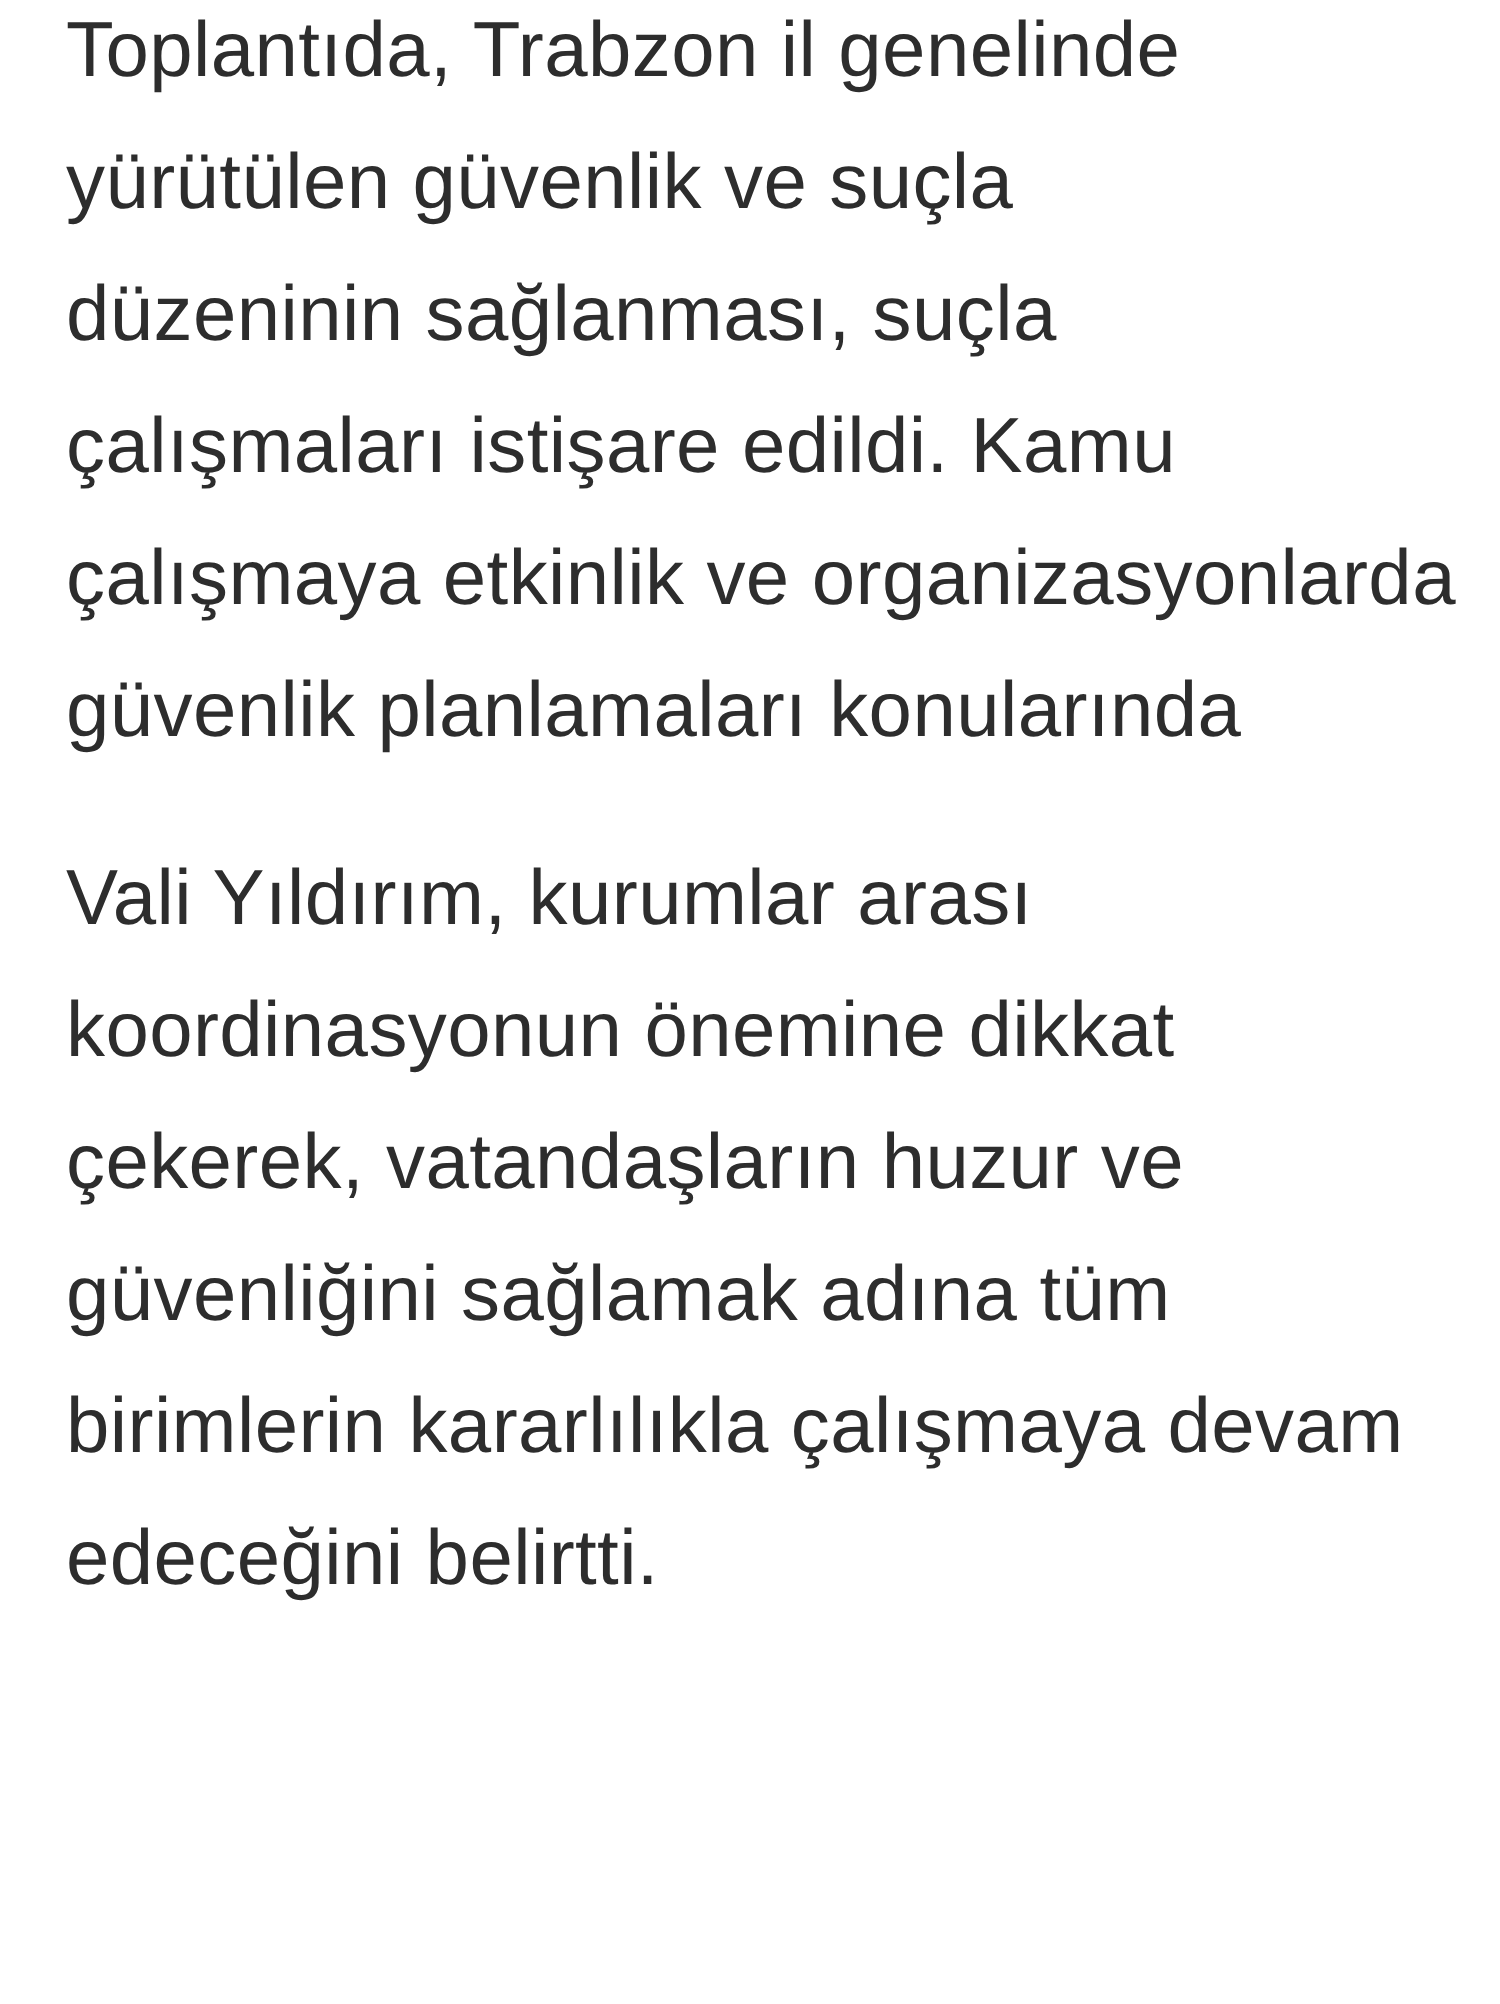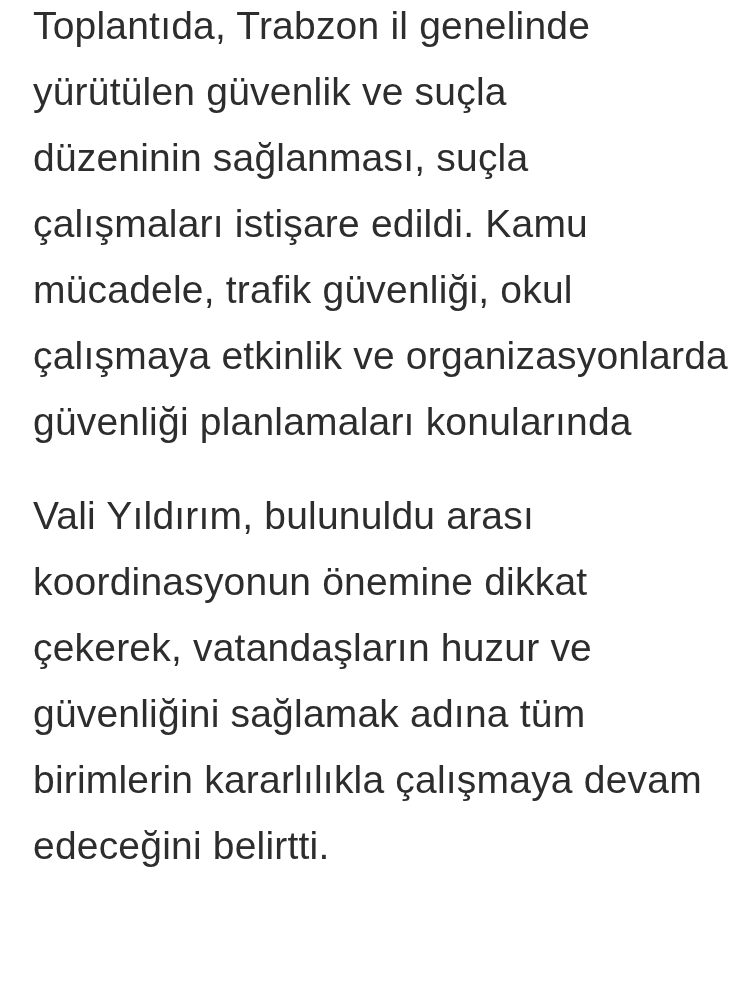--- a/index.html
+++ b/index.html
@@ -38,27 +38,26 @@
 </head>
 <body>
 
 <div class="article">
 
   <div class="paragraph first">
     <div class="text-line">Toplantıda, Trabzon il genelinde</div>
     <div class="text-line">yürütülen güvenlik ve suçla</div>
     <div class="text-line">düzeninin sağlanması, suçla</div>
     <div class="text-line">çalışmaları istişare edildi. Kamu</div>
-    <div class="text-line">mücadele, trafik güvenliği, okul</div>
     <div class="text-line">çalışmaya etkinlik ve organizasyonlarda</div>
-    <div class="text-line">güvenliği planlamaları konularında</div>
+    <div class="text-line">güvenlik planlamaları konularında</div>
   </div>
 
   <div class="paragraph second">
-    <div class="text-line">Vali Yıldırım, bulunuldu arası</div>
+    <div class="text-line">Vali Yıldırım, kurumlar arası</div>
     <div class="text-line">koordinasyonun önemine dikkat</div>
     <div class="text-line">çekerek, vatandaşların huzur ve</div>
     <div class="text-line">güvenliğini sağlamak adına tüm</div>
     <div class="text-line">birimlerin kararlılıkla çalışmaya devam</div>
     <div class="text-line">edeceğini belirtti.</div>
   </div>
 
 </div>
 
 </body></html>

